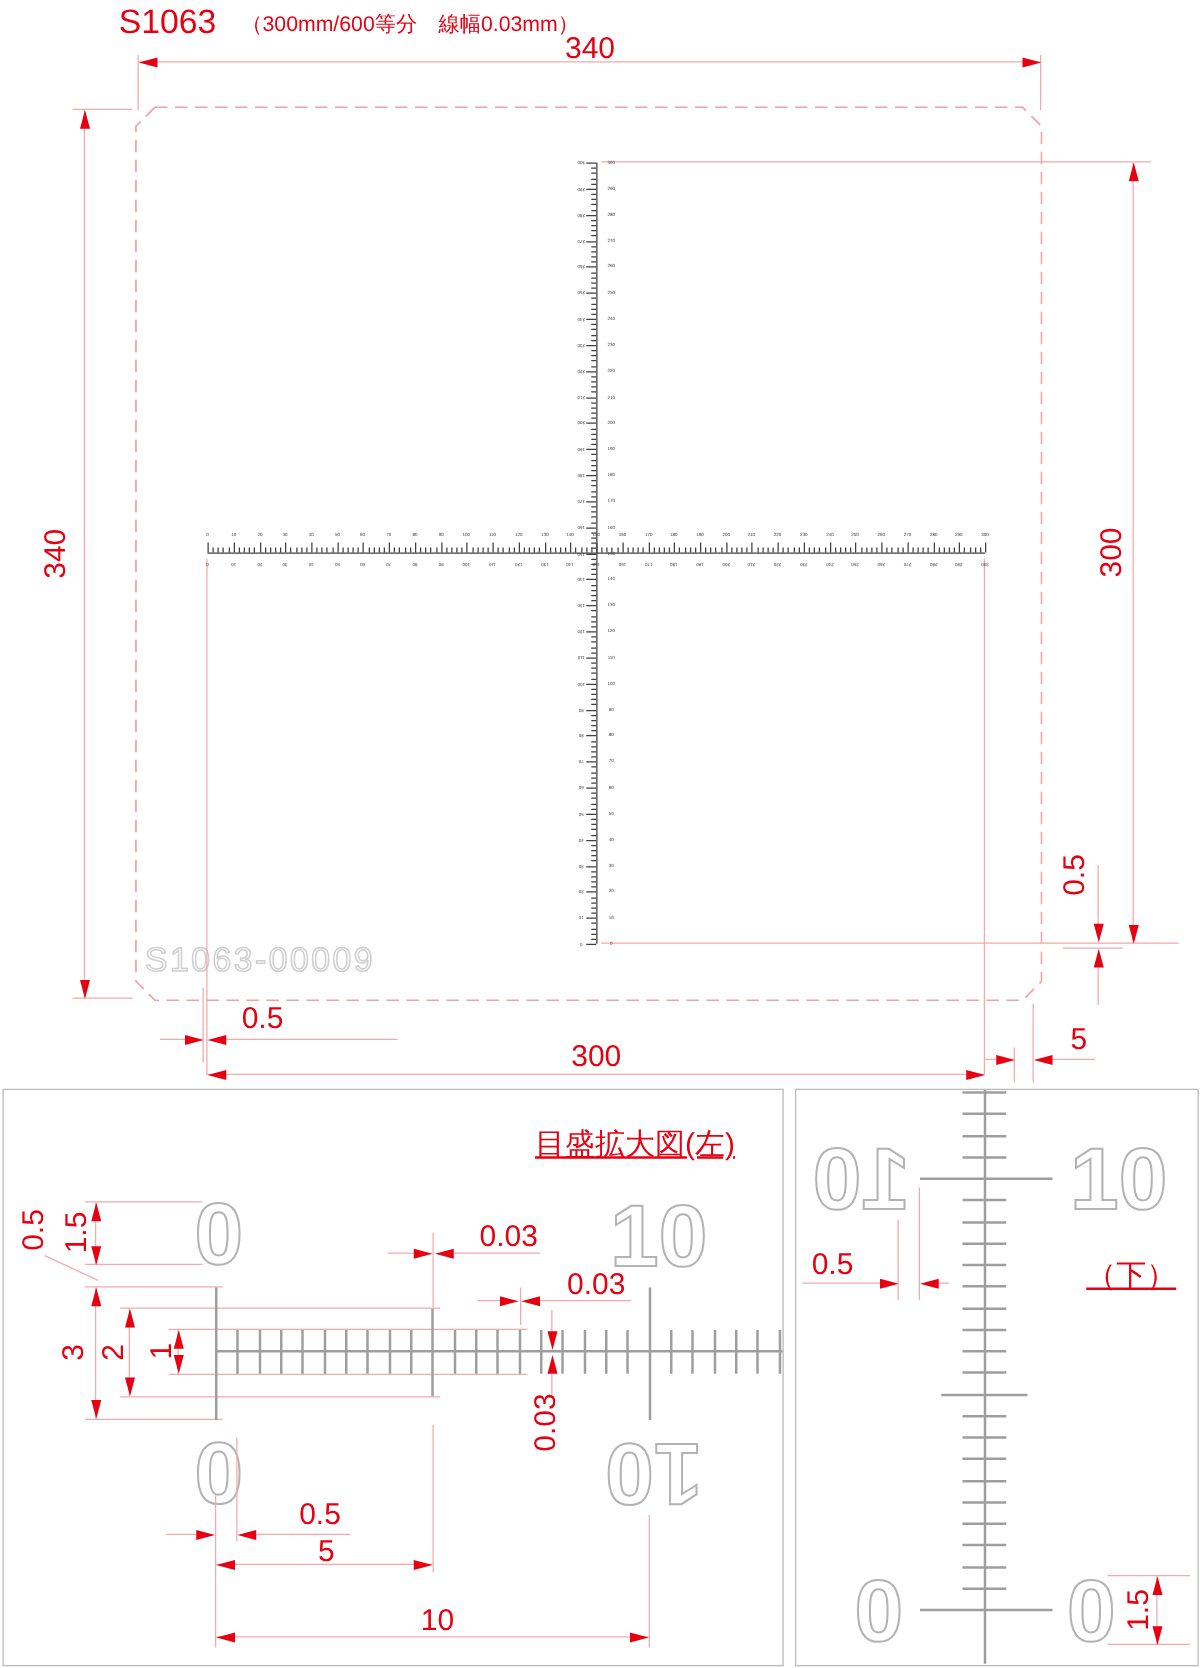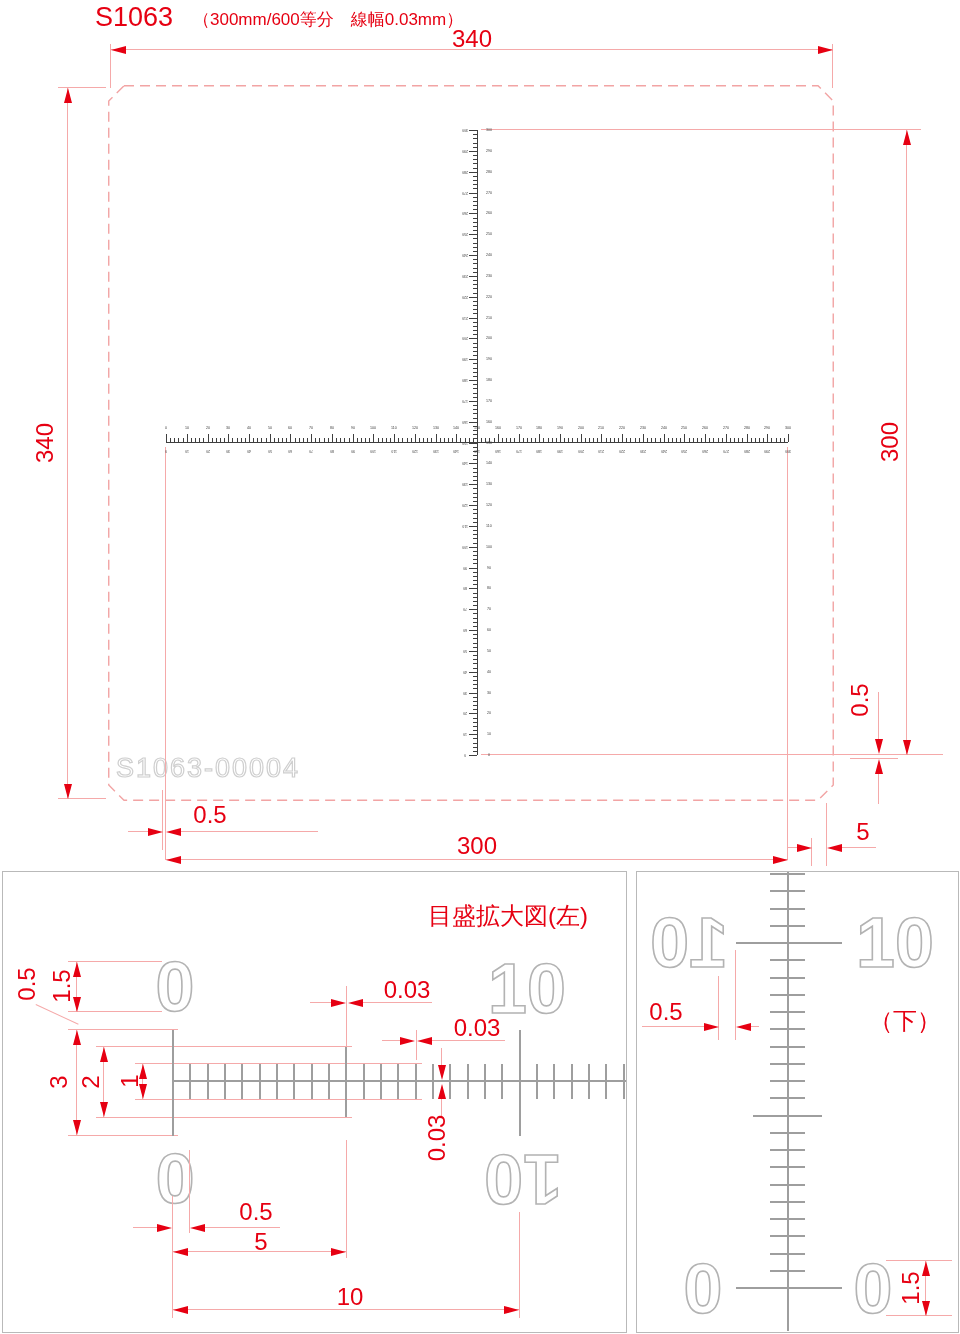--- a/index.html
+++ b/index.html
@@ -35,35 +35,35 @@
   .odigit{position:absolute;font-size:70px;font-weight:bold;line-height:1;color:rgba(255,255,255,0);
           -webkit-text-stroke:1.6px var(--outline);transform:translate(-50%,-50%);white-space:nowrap;}
   .odigit.r180{transform:translate(-50%,-50%) rotate(180deg);}
   .odigit.mir{transform:translate(-50%,-50%) scaleX(-1);}
   .watermark{position:absolute;font-size:27px;letter-spacing:2px;line-height:1;color:rgba(255,255,255,0);
              -webkit-text-stroke:1.2px #cfcfcf;transform:translate(-50%,-50%);white-space:nowrap;}
   .panel{position:absolute;border:1px solid #b9b9b9;background:#fff;}
   .hdr-model{position:absolute;color:var(--red);font-size:27px;line-height:1;white-space:nowrap;}
   .hdr-spec{position:absolute;color:var(--red);font-size:17px;line-height:1;white-space:nowrap;}
   .ptitle{position:absolute;color:var(--red);font-size:24px;line-height:1;white-space:nowrap;
-          transform:translate(-50%,-50%);}
+          transform:translate(-50%,-50%);text-decoration:underline;}
 </style>
 </head>
 <body>
 
 <div id="stage">
 
   <div class="hdr-model" style="left:95px;top:4px;">S1063</div>
   <div class="hdr-spec" style="left:193px;top:11px;">（300mm/600等分　線幅0.03mm）</div>
 
   <svg class="abs" style="left:108px;top:85px;" width="726" height="716">
     <path d="M16 0.75 L710 0.75 L725.25 16 L725.25 700 L710 715.25 L16 715.25 L0.75 700 L0.75 16 Z" fill="none" stroke="#f2a4a4" stroke-width="1.4" stroke-dasharray="10 6"></path>
   </svg>
 
-  <div class="watermark" style="left:208px;top:768px;">S1063-00004</div>
+  <div class="watermark" style="left:208px;top:768px;">S1063-00009</div>
 
   <div class="l" style="left:111px;top:49px;width:722px;height:1px"></div>
   <div class="l" style="left:110px;top:44px;width:1px;height:44px"></div>
   <div class="l" style="left:832px;top:44px;width:1px;height:44px"></div>
   <div class="al" style="left:111px;top:46px;"></div>
   <div class="ar" style="left:818px;top:46px;"></div>
   <div class="dim" style="left:472px;top:39px;">340</div>
 
   <div class="l" style="left:67px;top:88px;width:1px;height:711px"></div>
   <div class="l" style="left:58px;top:87px;width:48px;height:1px"></div>

